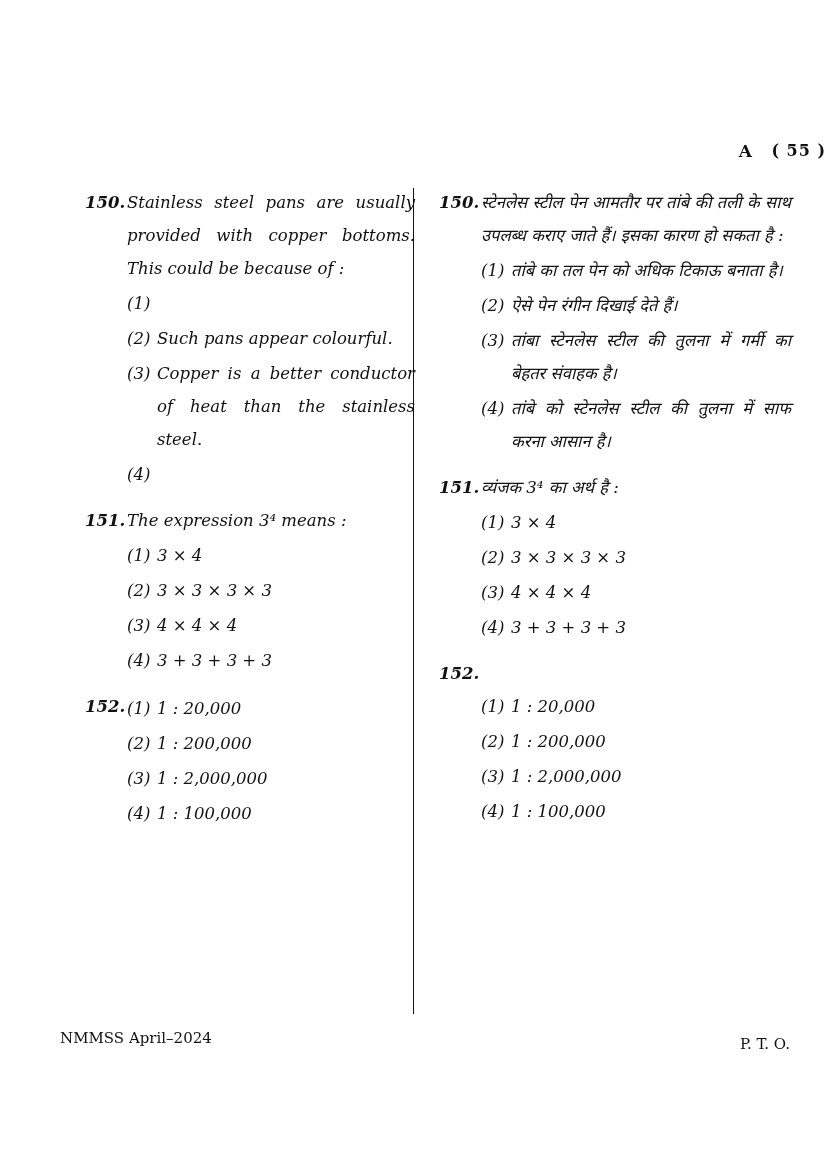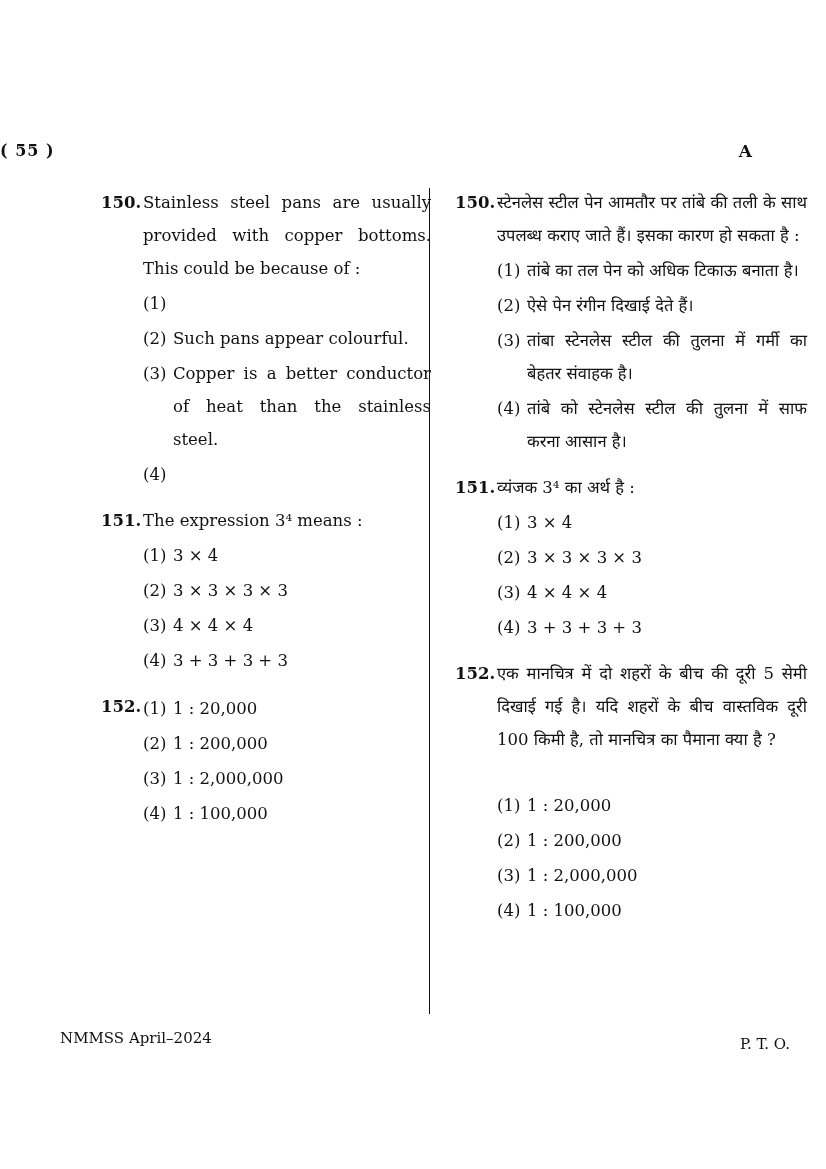--- a/index.html
+++ b/index.html
@@ -8,29 +8,29 @@
     width: 826px; height: 1169px;
     position: relative;
     overflow: hidden;
     font-family: "DejaVu Serif", "Liberation Serif", serif;
     color: #111111;
   }
   .page { position: absolute; inset: 0; background: #ffffff; }
 
   .header { position: absolute; top: 141px; left: 0; right: 0; height: 26px; }
   .page-number {
-    display: block; text-align: left;
+    display: block; text-align: right;
     font-size: 16px; font-weight: bold; letter-spacing: 1px;
   }
   .set-label {
     position: absolute; right: 74px; top: 0;
     font-size: 17px; font-weight: bold;
   }
 
-  .columns { position: absolute; top: 186px; left: 16px; right: 0; display: flex; }
+  .columns { position: absolute; top: 186px; left: 0; right: 0; display: flex; font-style: italic; }
   .col { font-size: 16.5px; line-height: 33px; }
   .col-left  { width: 330px; margin-left: 85px; }
   .col-right { width: 352px; margin-left: 24px; }
   .divider {
     position: absolute; left: 413px; top: 2px;
     width: 1px; height: 826px; background: #111111;
   }
 
   .question { display: flex; margin-top: 13px; }
   .question:first-child { margin-top: 0; }
@@ -184,21 +184,20 @@
               <span class="olabel">(4)</span>
               <span class="otext">3 + 3 + 3 + 3</span>
             </div>
           </div>
         </div>
       </div>
 
       <div class="question">
         <div class="qnum">152.</div>
         <div class="qbody">
-          <div class="stem">एक मानचित्र में दो शहरों के बीच की दूरी 5 सेमी दिखाई गई है। यदि शहरों के बीच वास्तविक दूरी 100 किमी है, तो मानचित्र का पैमाना क्या है ?</div>
           <div class="options pad-top">
             <div class="option">
               <span class="olabel">(1)</span>
               <span class="otext">1 : 20,000</span>
             </div>
             <div class="option">
               <span class="olabel">(2)</span>
               <span class="otext">1 : 200,000</span>
             </div>
             <div class="option">

